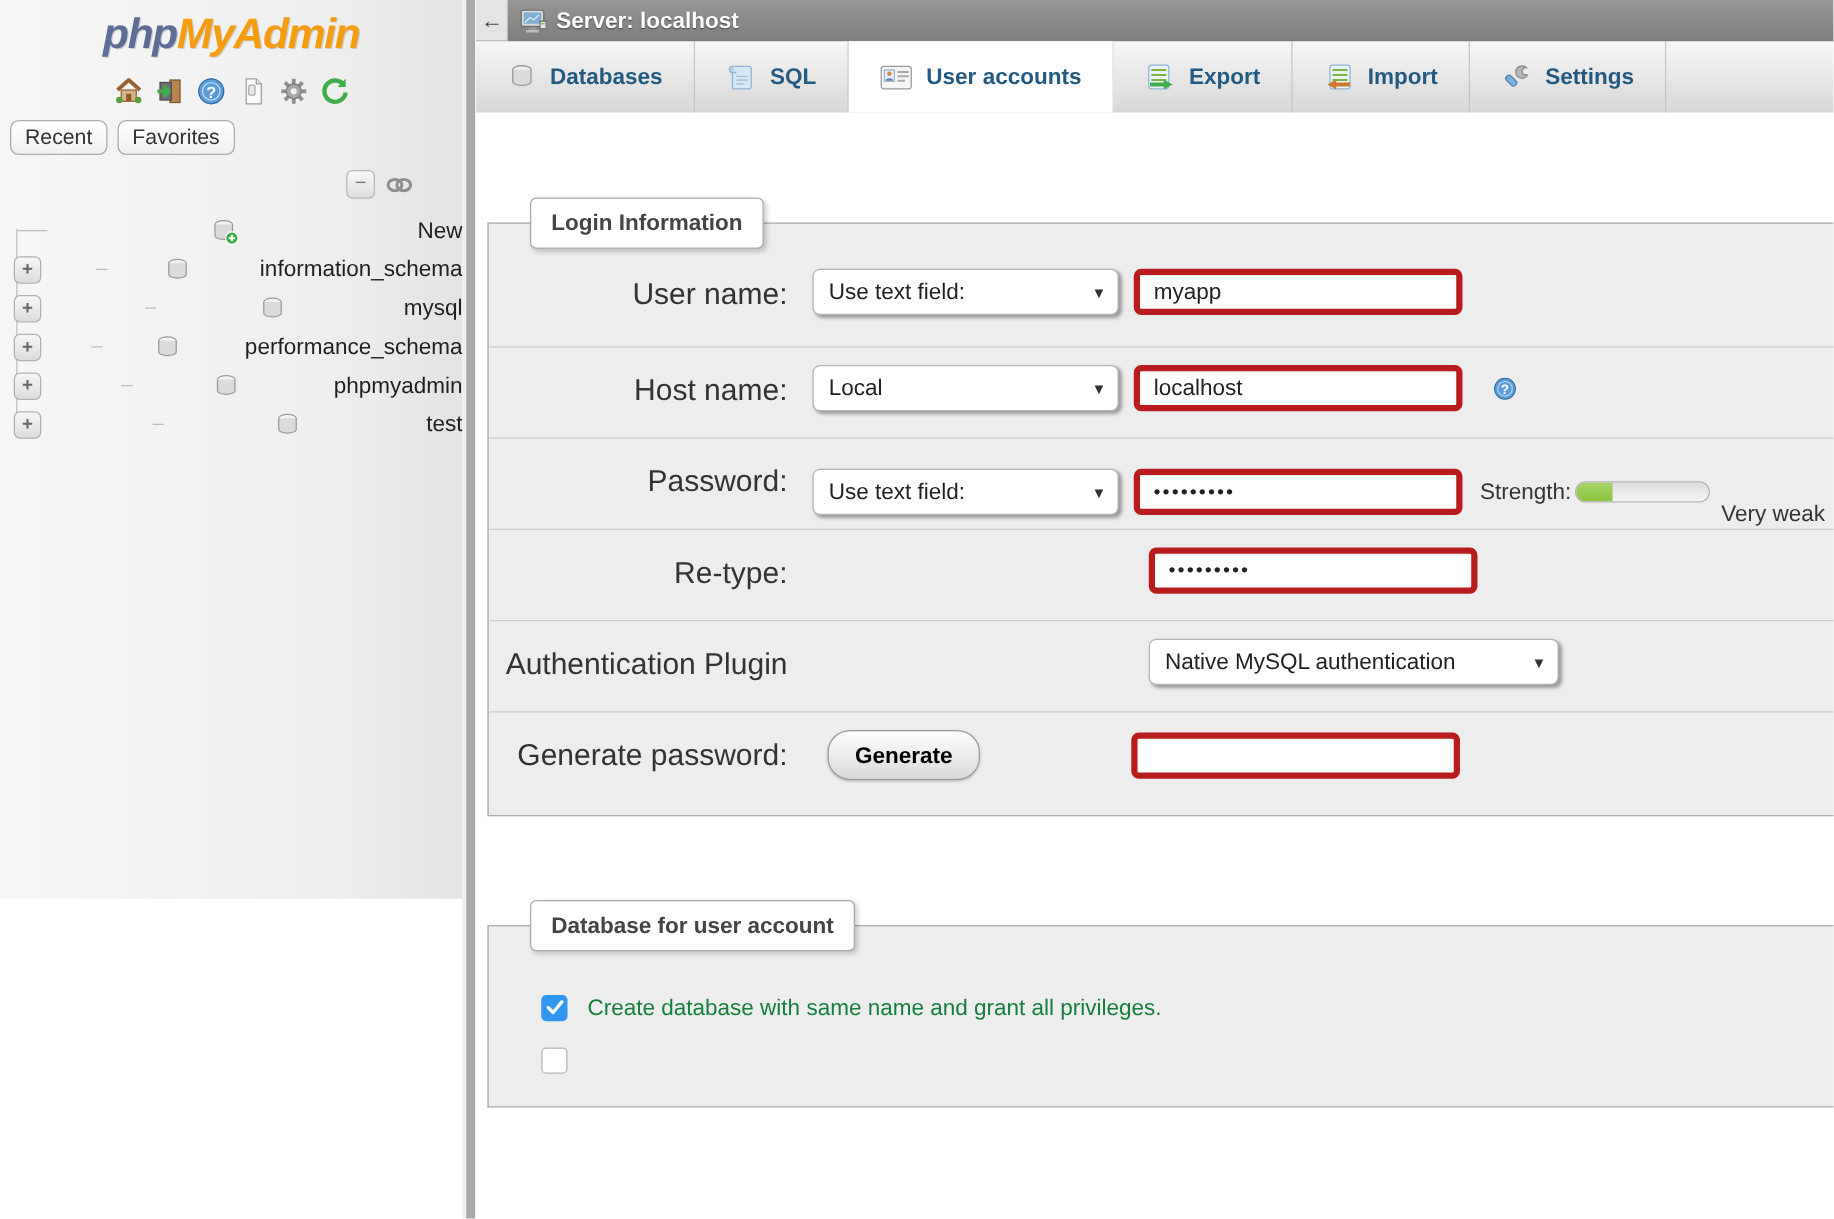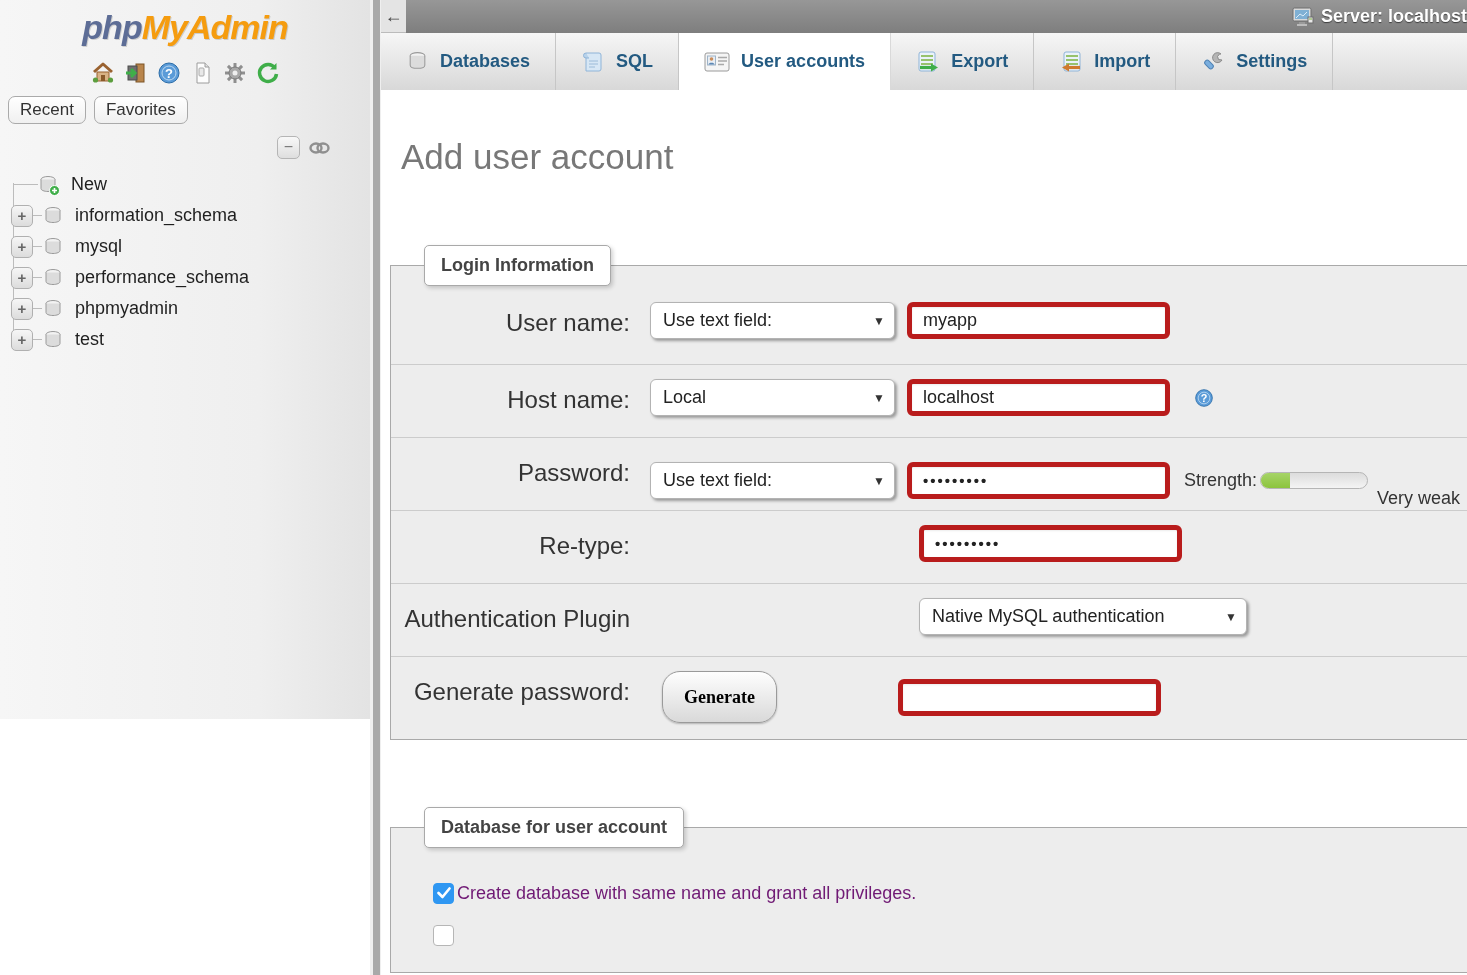--- a/index.html
+++ b/index.html
@@ -19,42 +19,42 @@
   .pill-row { display:flex; gap:8px; padding:10px 0 0 8px; }
   .pill-btn { font-size:17px; color:#333; background:linear-gradient(#ffffff,#f0f0f0);
               border:1px solid #aaa; border-radius:7px; padding:3px 11px; cursor:pointer; white-space:nowrap; }
   .collapse-row { display:flex; justify-content:flex-end; align-items:center; gap:9px; padding:12px 40px 0 0; }
   .sq-btn { width:23px; height:23px; border:1px solid #b5b5b5; border-radius:5px;
             background:linear-gradient(#f8f8f8,#dedede); color:#777; font-size:16px; line-height:20px;
             text-align:center; cursor:pointer; }
   
   #tree { position:relative; margin-top:10px; padding-left:8px; }
   .tree-vline { position:absolute; left:13px; top:14px; height:165px; border-left:1px solid #bcbcbc; }
-  .tree-row { display:flex; align-items:center; height:31px; position:relative; }
+  .tree-row { display:flex; align-items:center; height:31px; position:relative;justify-content:space-between; }
   .expander { width:22px; height:22px; border:1px solid #b0b0b0; border-radius:5px;
               background:linear-gradient(#f6f6f6,#dcdcdc); color:#666; font-size:15px; font-weight:bold;
               line-height:19px; text-align:center; cursor:pointer; flex:none; margin-left:3px; }
   .stub { width:9px; height:1px; background:#bcbcbc; flex:none; }
   .stub-long { width:24px; height:1px; background:#bcbcbc; flex:none; margin-left:6px; }
   .tree-ico { flex:none; position:relative; width:22px; height:22px; }
   .tree-label { margin-left:11px; font-size:18px; color:#1f1f1f; cursor:pointer; white-space:nowrap; }
 
   
   #divider { position:absolute; left:370px; top:0; width:11px; height:975px; background:#efefef; cursor:col-resize; }
   #divider .bar { position:absolute; left:3px; top:0; width:7px; height:975px; background:#a9a9a9; }
 
   
   #main { position:absolute; left:381px; top:0; width:1086px; height:975px; background:#fff; }
 
   #serverbar { display:flex; height:33px; align-items:stretch; }
   #back-btn { width:25px; background:#e4e4e4; color:#444; font-size:18px; display:flex;
               align-items:center; justify-content:center; cursor:pointer; border-bottom:1px solid #bbb; }
   #server-title { flex:1; background:linear-gradient(#979797,#7e7e7e); color:#fff; font-weight:bold;
                   font-size:18px; display:flex; align-items:center; gap:7px; padding-left:10px;
-                  text-shadow:0 1px 1px rgba(0,0,0,0.55);justify-content:flex-end; }
+                  text-shadow:0 1px 1px rgba(0,0,0,0.55); }
 
   #tabrow { display:flex; height:57px; background:linear-gradient(#f6f6f6,#d8d8d8); }
   .tab { display:flex; align-items:center; gap:11px; padding:0 25px; border-right:1px solid #c6c6c6;
          cursor:pointer; font-size:18px; font-weight:bold; color:#235a81; white-space:nowrap; }
   .tab.active { background:#fff; border-right:1px solid #d9d9d9; }
 
   #content { padding-left:9px; }
   h1#page-title { margin:47px 0 0 11px; font-size:35px; font-weight:normal; color:#787878; }
 
   fieldset.pma { position:relative; background:#ededed; border:1px solid #a9a9a9; border-right:none;
@@ -78,32 +78,32 @@
          color:#222; padding:0 11px; margin-left:12px; font-family:"Liberation Sans",sans-serif;
          background:#fff; box-shadow:inset 0 1px 2px rgba(0,0,0,0.08); }
   .txt.pwd { letter-spacing:2px; font-size:15px; font-weight:bold; color:#222; }
   .help-ball { margin-left:24px; flex:none; cursor:pointer; }
   .strength-wrap { display:flex; align-items:center; margin-left:14px; white-space:nowrap; }
   .strength-label { font-size:18px; color:#333; }
   .meter { width:108px; height:17px; border:1px solid #b5b5b5; border-radius:9px; margin-left:3px;
            background:linear-gradient(#dcdcdc,#f4f4f4); overflow:hidden; }
   .meter-fill { height:100%; background:linear-gradient(#a6d467,#8cc43e); width:27%; }
   .strength-text { font-size:18px; color:#333; margin-left:9px;margin-top:36px; }
-  .gen-btn { margin-left:12px; height:52px; padding:0 21px; border:1px solid #9a9a9a; border-radius:18px;
+  .gen-btn { margin-left:12px; height:40px; padding:0 21px; border:1px solid #9a9a9a; border-radius:18px;
              background:linear-gradient(#fefefe,#d9d9d9); font-size:18px; font-weight:bold; color:#000;
-             cursor:pointer; box-shadow:0 1px 2px rgba(0,0,0,0.25); font-family:Liberation Serif, serif; }
+             cursor:pointer; box-shadow:0 1px 2px rgba(0,0,0,0.25); font-family:Liberation Sans, sans-serif; }
   .gen-input-gap { margin-left:121px; }
 
   #db-fieldset { margin-top:87px; height:146px; }
   .cbx-rows { padding:44px 0 0 42px; }
   .cbx-row { display:flex; align-items:center; height:42px; cursor:pointer; }
   .cbx { width:21px; height:21px; border:1px solid #b6b6b6; border-radius:4px; background:#fff; flex:none;
          display:flex; align-items:center; justify-content:center; }
   .cbx.checked { background:#2f97f2; border-color:#2f97f2; }
-  .cbx-label { margin-left:3px; font-size:18px; color:#701a75; white-space:nowrap; }
+  .cbx-label { margin-left:16px; font-size:18px; color:#15803d; white-space:nowrap; }
 </style>
 </head>
 <body>
 
 <div id="app">
 
   <div id="sidebar">
     <div class="logo"><span class="php">php</span><span class="rest">MyAdmin</span></div>
 
     <div class="side-icons">
@@ -317,21 +317,20 @@
       <div class="tab">
         <svg width="24" height="24" viewBox="0 0 24 24">
             <path d="M20 4 a5 5 0 1 0 1 6 l-3.5 -0.5 -1 -3 2 -2.5 z" fill="#b5b5b5" stroke="#8a8a8a"></path>
             <rect x="3" y="12" width="10" height="5" rx="2.4" transform="rotate(45 8 14.5)" fill="#7aaede" stroke="#4f82b4"></rect>
           </svg>
         <span>Settings</span>
       </div>
     </div>
 
     <div id="content">
-      <h1 id="page-title">Add user account</h1>
 
       <fieldset class="pma" id="login-fieldset">
         <div class="legend">Login Information</div>
 
         <div class="frow first">
           <div class="flabel">User name:</div>
           <div class="fctl">
             <div class="mac-select">
                 <span>Use text field:</span>
                 <span class="arr">▼</span>

